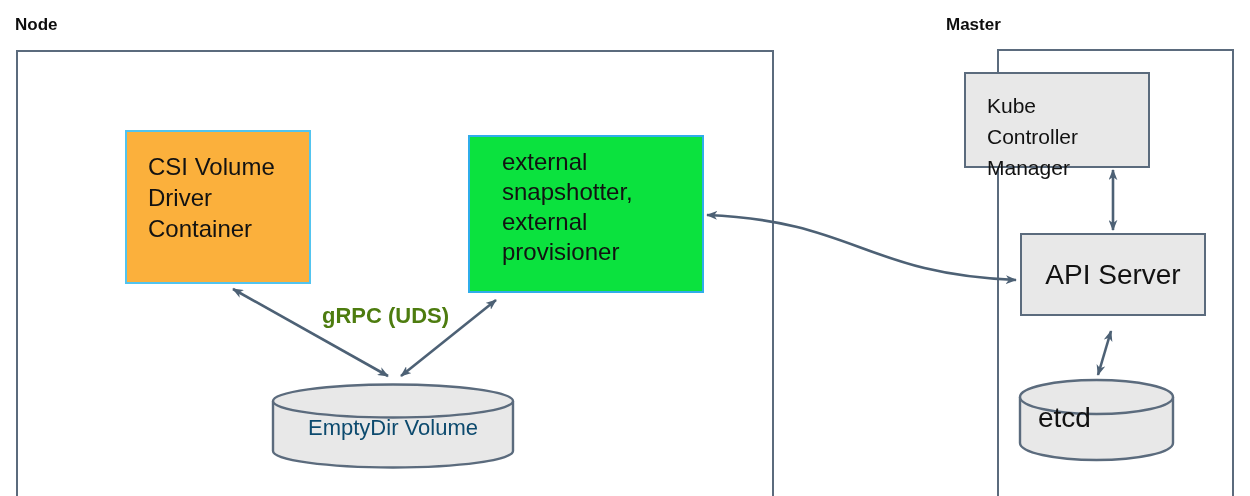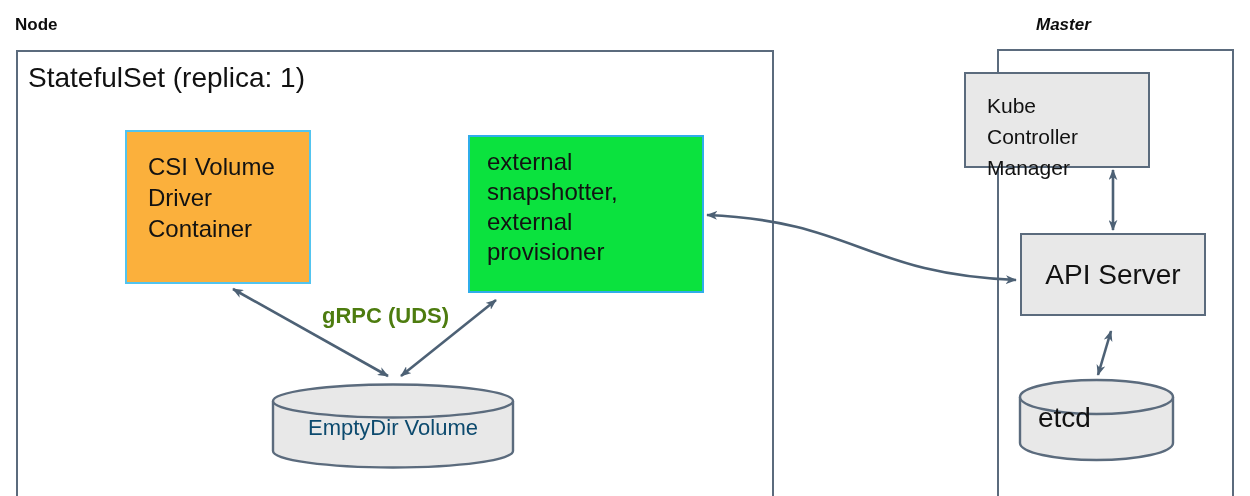--- a/index.html
+++ b/index.html
@@ -5,21 +5,21 @@
   html,body{margin:0;padding:0;background:#ffffff;}
   .stage{position:relative;width:1250px;height:496px;background:#ffffff;overflow:hidden;
          font-family:"Liberation Sans",sans-serif;color:#161616;margin-top:12px;}
   .stage svg{position:absolute;left:0;top:0;z-index:1;}
   .abs{position:absolute;z-index:2;}
   .section-label{font-size:17px;font-weight:bold;color:#0d0d0d;}
   .outer-box{border:2px solid #5b6b7d;background:transparent;z-index:0;position:absolute;}
   .ss-title{font-size:28px;color:#111;}
   .colorbox{box-sizing:border-box;white-space:pre-line;font-size:24px;line-height:31px;color:#121212;}
   .csi{left:125px;top:118px;width:186px;height:154px;background:#fbb03c;border:2px solid #52c4ef;padding:19px 12px 0 21px;}
-  .sidecar{left:468px;top:123px;width:236px;height:158px;background:#0be23e;border:2px solid #2fadea;padding:10px 10px 0 17px;line-height:30px;}
+  .sidecar{left:468px;top:123px;width:236px;height:158px;background:#0be23e;border:2px solid #2fadea;padding:10px 10px 0 32px;line-height:30px;}
   .gray-box{box-sizing:border-box;background:#e8e8e8;border:2px solid #5b6b7d;color:#121212;}
   .kcm{left:964px;top:60px;width:186px;height:96px;font-size:21px;line-height:31px;white-space:pre-line;padding:16px 8px 0 21px;}
   .api{left:1020px;top:221px;width:186px;height:83px;font-size:28px;display:flex;align-items:center;justify-content:center;}
   .grpc-label{left:322px;top:291px;font-size:22px;font-weight:bold;color:#4d7c0f;}
   .emptydir-label{left:283px;top:403px;width:220px;text-align:center;font-size:22px;color:#0c4a6e;}
   .etcd-label{left:1038px;top:390px;font-size:28px;color:#121212;text-align:right;}
 </style>
 </head>
 <body>
 
@@ -48,36 +48,35 @@
     </g>
 
     <g>
       <path d="M1020,385 v46 a76.5,17 0 0 0 153,0 v-46" stroke-width="2.4" fill="#e8e8e8" stroke="#5b6b7d"></path>
       <ellipse cx="1096.5" cy="385" rx="76.5" ry="17" stroke-width="2.4" fill="#e8e8e8" stroke="#5b6b7d"></ellipse>
     </g>
   </svg>
 
   <div class="abs section-label" style="left:15px;top:3px;">Node</div>
   <div class="outer-box" style="left:16px;top:38px;width:754px;height:446px;"></div>
-  <div class="abs ss-title" style="left:28px;top:50px;">StatefulSet (replica: 1)</div>
 
   <div class="abs colorbox csi">CSI Volume
 Driver
 Container</div>
 
   <div class="abs colorbox sidecar">external
 snapshotter,
 external
 provisioner</div>
 
   <div class="abs grpc-label">gRPC (UDS)</div>
 
   <div class="abs emptydir-label">EmptyDir Volume</div>
 
-  <div class="abs section-label" style="left:1036px;top:3px;font-style:italic;">Master</div>
+  <div class="abs section-label" style="left:946px;top:3px;">Master</div>
   <div class="outer-box" style="left:997px;top:37px;width:233px;height:446px;"></div>
 
   <div class="abs gray-box kcm">Kube
 Controller
 Manager</div>
 
   <div class="abs gray-box api">API Server</div>
 
   <div class="abs etcd-label">etcd</div>
 

